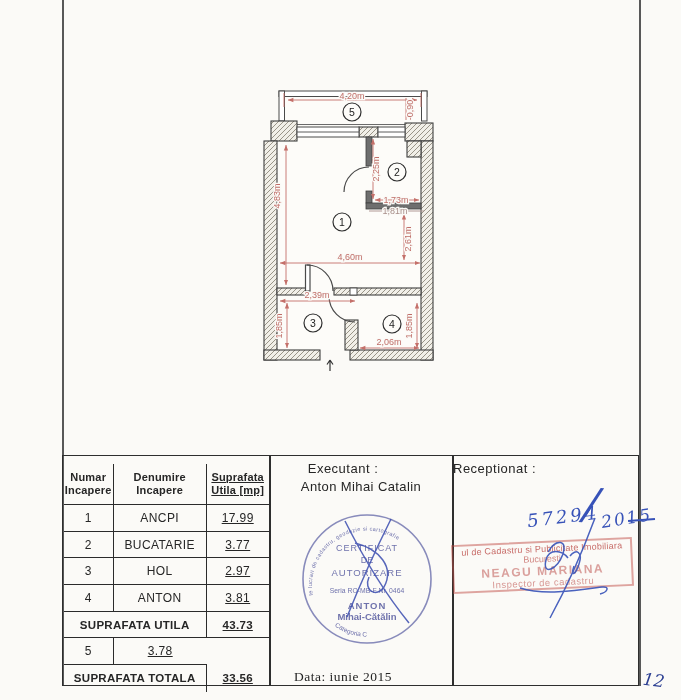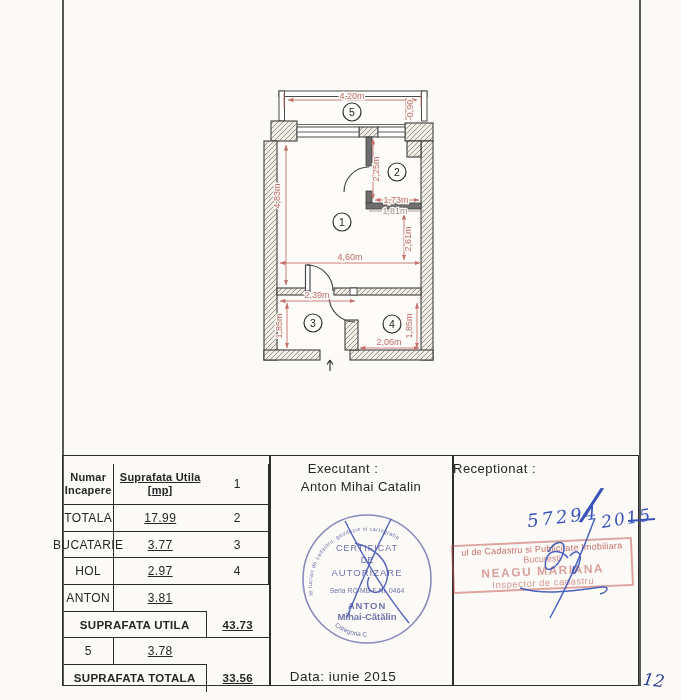--- a/index.html
+++ b/index.html
@@ -31,21 +31,21 @@
   .cell.hdr{font-weight:700;font-size:11px;line-height:1.2;letter-spacing:.2px;}
   .cell.bold{font-weight:700;font-size:11.5px;letter-spacing:.3px;}
   .cell.span2{grid-column:1 / 3;}
 
   
   .exec-title{position:absolute;left:252px;top:461px;width:182px;text-align:center;
     font-size:13px;letter-spacing:.5px;color:#252525;}
   .exec-name{position:absolute;left:270px;top:479px;width:182px;text-align:center;
     font-size:13px;letter-spacing:.4px;color:#252525;}
   .data-line{position:absolute;left:270px;top:669px;width:146px;text-align:center;
-    font-size:13.5px;letter-spacing:.5px;color:#252525;}
+    font-size:13.5px;letter-spacing:.5px;color:#252525;font-family:Liberation Serif, serif;}
 
   
   .recep-title{position:absolute;left:453px;top:461px;width:186px;text-align:left;
     font-size:13px;letter-spacing:.5px;color:#252525;}
   .hand{font-family:"DejaVu Serif", serif;font-style:italic;color:#3752b8;}
   .hw-num{position:absolute;left:527px;top:506px;font-size:18px;letter-spacing:3px;
     transform:rotate(-7deg);}
   .hw-slash{position:absolute;left:584px;top:478px;font-size:44px;font-weight:400;
     transform:rotate(6deg);}
   .hw-year{position:absolute;left:601px;top:508px;font-size:17px;letter-spacing:2px;
@@ -191,24 +191,25 @@
       </g>
   </g>
 </svg>
 
 <div class="bottom-box"></div>
 <div class="divider d1"></div>
 <div class="divider d2"></div>
 
 <div class="areas-table">
   <div class="cell hdr">Numar Incapere</div>
+  <div class="cell hdr">Denumire Incapere</div>
   <div class="cell hdr lastcol">Suprafata Utila [mp]</div>
 
   <div class="cell">1</div>
-  <div class="cell">TOTALA</div>
+  <div class="cell">ANCPI</div>
   <div class="cell lastcol">17.99</div>
 
   <div class="cell">2</div>
   <div class="cell">BUCATARIE</div>
   <div class="cell lastcol">3.77</div>
 
   <div class="cell">3</div>
   <div class="cell">HOL</div>
   <div class="cell lastcol">2.97</div>
 

